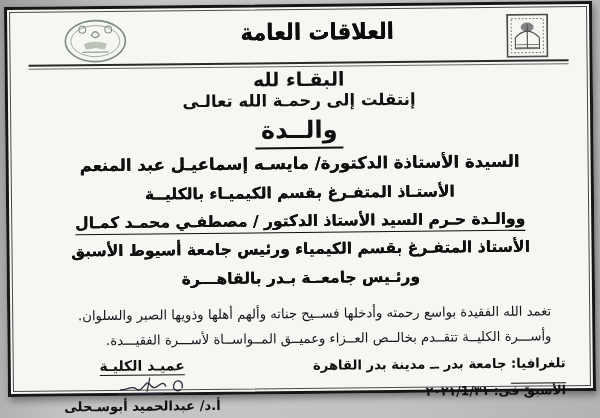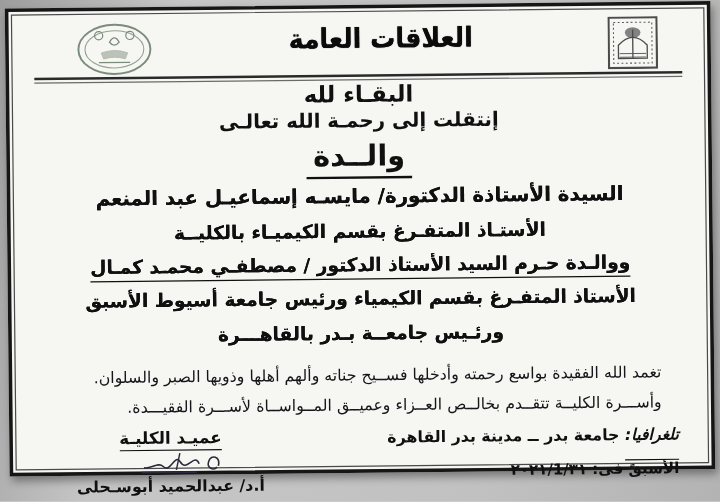--- a/index.html
+++ b/index.html
@@ -63,21 +63,21 @@
     margin-top:13px;padding:0 26px 0 30px;
     font-size:13.2px;font-weight:500;line-height:1.9;color:#15151a;
   }
   
   .footer{
     display:flex;direction:rtl;justify-content:space-between;
     margin-top:7px;padding:0 12px 0 14px;
   }
   .footer-right{text-align:right;}
   .telegraph{font-size:13.2px;font-weight:800;}
-  .telegraph .u-line{border-bottom:1.5px solid #101010;padding-bottom:12px;font-style:italic;}
+  .telegraph .u-line{border-bottom:1.5px solid #101010;padding-bottom:12px;}
   .date-line{margin-top:12px;font-size:12.5px;font-weight:800;}
   .footer-left{text-align:center;padding-left:24px;margin-top:-2px;}
   .dean-title{font-size:14px;font-weight:800;}
   .dean-title .u-line{border-bottom:1.6px solid #101010;padding-bottom:1px;text-align:center;}
   .signature{height:24px;margin:1px 0 0 0;}
   .dean-name{font-size:13.2px;font-weight:800;}
 </style>
 </head>
 <body>
 

